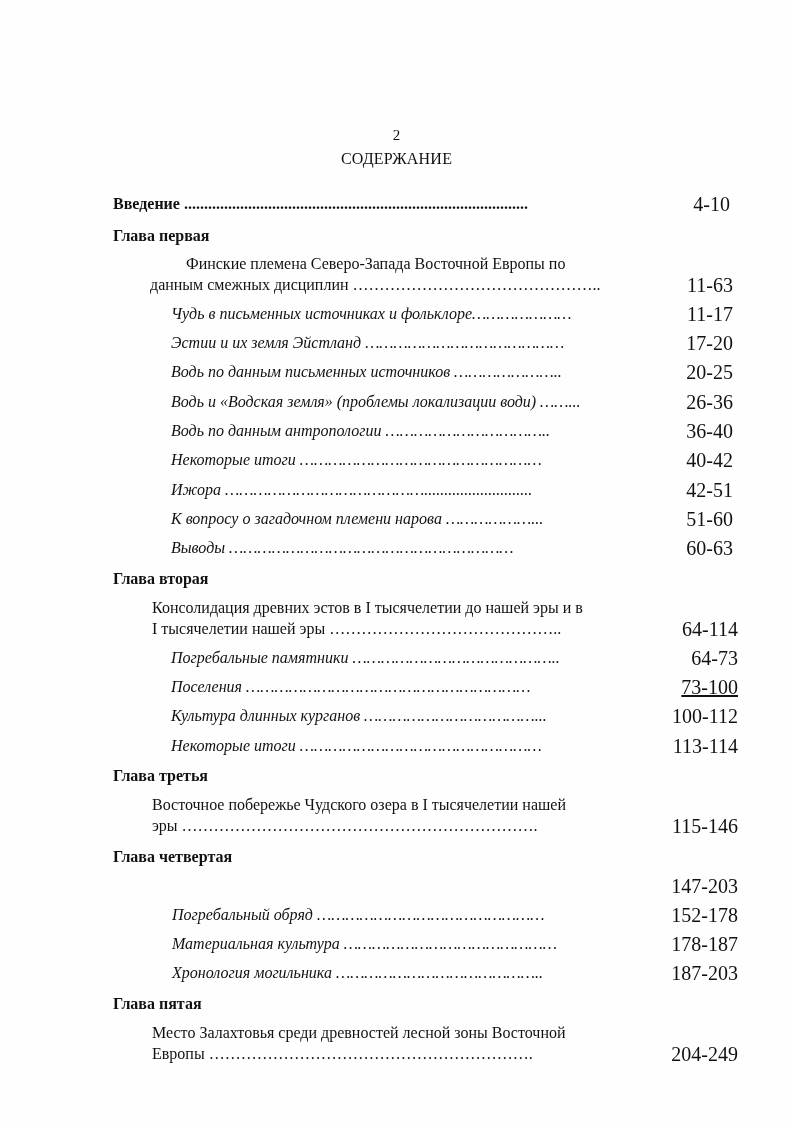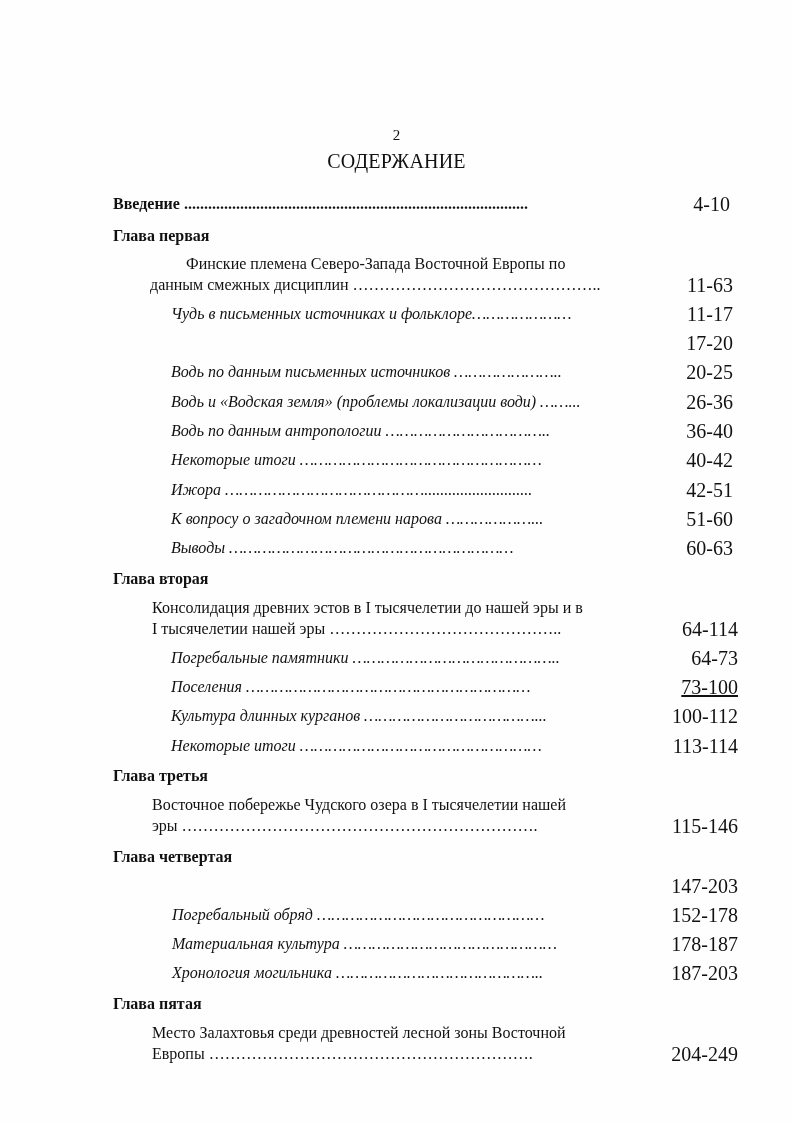--- a/index.html
+++ b/index.html
@@ -2,21 +2,21 @@
 <html><head>
 <meta charset="utf-8">
 <style>
   html, body { margin: 0; padding: 0; }
   body {
     width: 793px; height: 1122px; background: #ffffff; position: relative; overflow: hidden;
     font-family: "Liberation Serif", "DejaVu Serif", serif; color: #111111;
   }
   .page { position: absolute; left: 0; top: 0; width: 793px; height: 1122px; background: #fefefe; }
   .pnum { position: absolute; top: 127px; left: 0; width: 793px; text-align: center; font-size: 15px; }
-  .title { position: absolute; top: 150px; left: 0; width: 793px; text-align: center; font-size: 20px; letter-spacing: 0.2px; }
+  .title { position: absolute; top: 150px; left: 0; width: 793px; text-align: center; font-size: 16px; letter-spacing: 0.2px; }
   .line { position: absolute; font-size: 16px; line-height: 20px; white-space: nowrap; }
   .bold { font-weight: bold; }
   .ital { font-style: italic; }
   .pages { position: absolute; font-size: 20px; line-height: 20px; width: 70px; text-align: right; left: 668px; }
 </style>
 </head>
 <body>
 
 <div class="page">
 
@@ -26,20 +26,21 @@
   <div class="line bold" style="left:113px; top:194px;">Введение ......................................................................................</div>
   <div class="pages" style="top:194px; left:660px;">4-10</div>
 
   <div class="line bold" style="left:113px; top:226px;">Глава первая</div>
   <div class="line" style="left:150px; top:254px;margin-left:36px;">Финские племена Северо-Запада Восточной Европы по</div>
   <div class="line" style="left:150px; top:275px;">данным смежных дисциплин ………………………………………..</div>
   <div class="pages" style="top:275px; left:663px;">11-63</div>
 
   <div class="line ital" style="left:171px; top:304px;">Чудь в письменных источниках и фольклоре…………………</div>
   <div class="pages" style="top:304px; left:663px;">11-17</div>
+  <div class="line ital" style="left:171px; top:333px;">Эстии и их земля Эйстланд ……………………………………</div>
   <div class="pages" style="top:333px; left:663px;">17-20</div>
   <div class="line ital" style="left:171px; top:362px;">Водь по данным письменных источников …………………..</div>
   <div class="pages" style="top:362px; left:663px;">20-25</div>
   <div class="line ital" style="left:171px; top:392px;">Водь и «Водская земля» (проблемы локализации води) ……...</div>
   <div class="pages" style="top:392px; left:663px;">26-36</div>
   <div class="line ital" style="left:171px; top:421px;">Водь по данным антропологии ……………………………..</div>
   <div class="pages" style="top:421px; left:663px;">36-40</div>
   <div class="line ital" style="left:171px; top:450px;">Некоторые итоги ……………………………………………</div>
   <div class="pages" style="top:450px; left:663px;">40-42</div>
   <div class="line ital" style="left:171px; top:480px;font-style:italic;">Ижора ……………………………………...........................</div>

